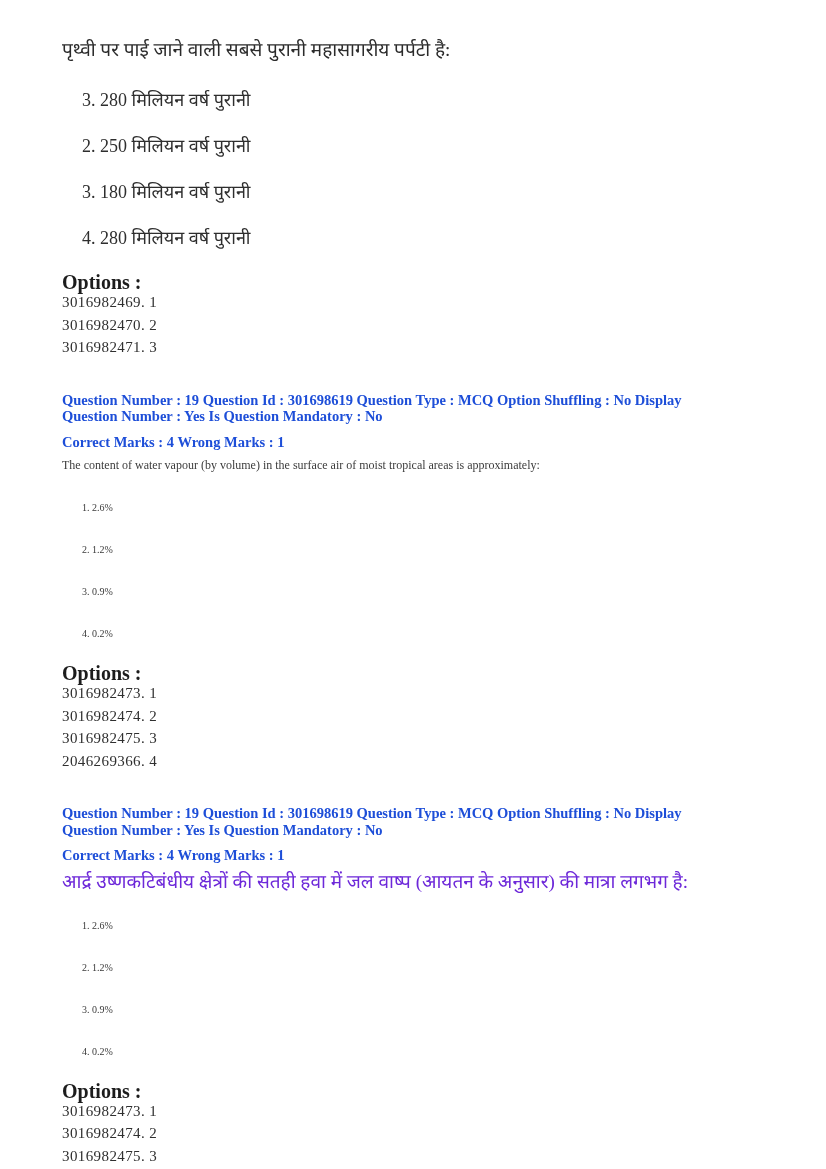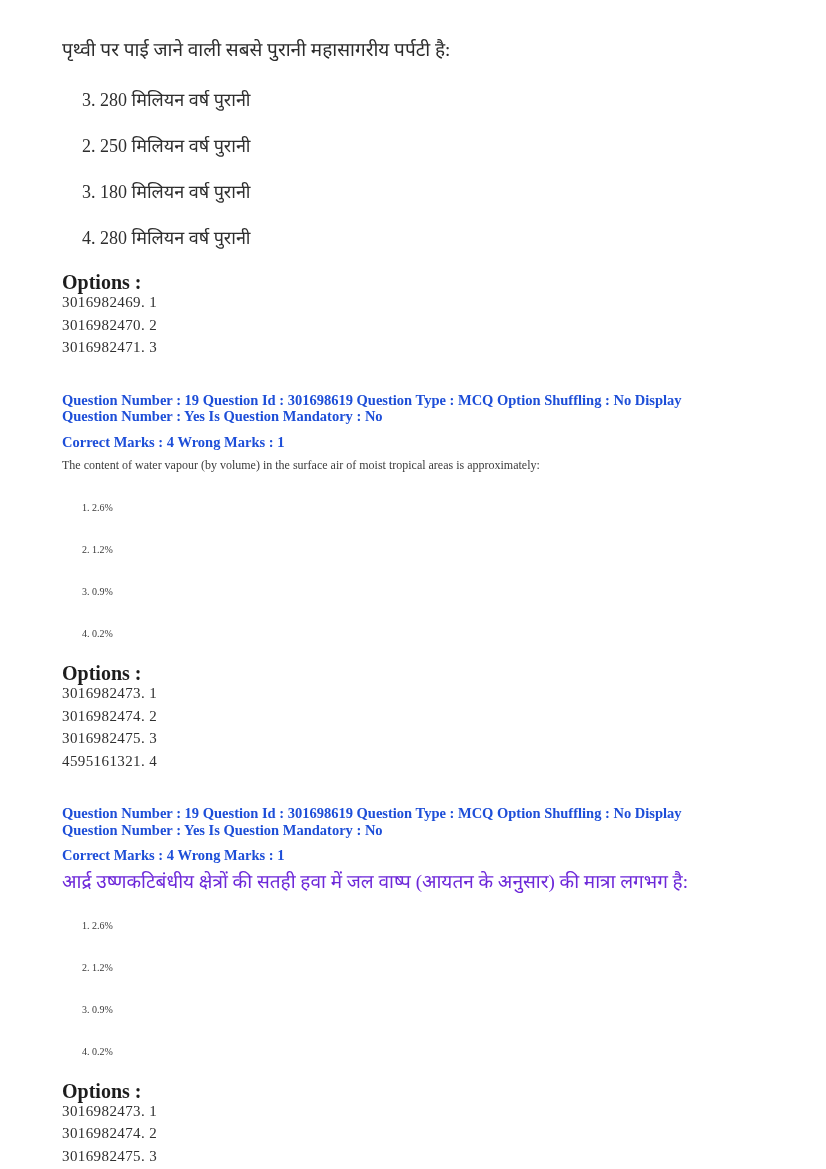--- a/index.html
+++ b/index.html
@@ -100,21 +100,21 @@
     <p class="meta marks">Correct Marks : 4 Wrong Marks : 1</p>
     <p class="q-en">The content of water vapour (by volume) in the surface air of moist tropical areas is approximately:</p>
     <p class="opt-en">1. 2.6%</p>
     <p class="opt-en">2. 1.2%</p>
     <p class="opt-en">3. 0.9%</p>
     <p class="opt-en">4. 0.2%</p>
     <p class="options-label">Options :</p>
     <p class="opt-id">3016982473. 1</p>
     <p class="opt-id">3016982474. 2</p>
     <p class="opt-id">3016982475. 3</p>
-    <p class="opt-id">4595161321. 4</p>
+    <p class="opt-id">2046269366. 4</p>
   </section>
 
   <section class="section-gap">
     <p class="meta">Question Number : 19 Question Id : 301698619 Question Type : MCQ Option Shuffling : No Display Question Number : Yes Is Question Mandatory : No</p>
     <p class="meta marks">Correct Marks : 4 Wrong Marks : 1</p>
     <p class="q-hi2">आर्द्र उष्णकटिबंधीय क्षेत्रों की सतही हवा में जल वाष्प (आयतन के अनुसार) की मात्रा लगभग है:</p>
     <p class="opt-en">1. 2.6%</p>
     <p class="opt-en">2. 1.2%</p>
     <p class="opt-en">3. 0.9%</p>
     <p class="opt-en">4. 0.2%</p>

